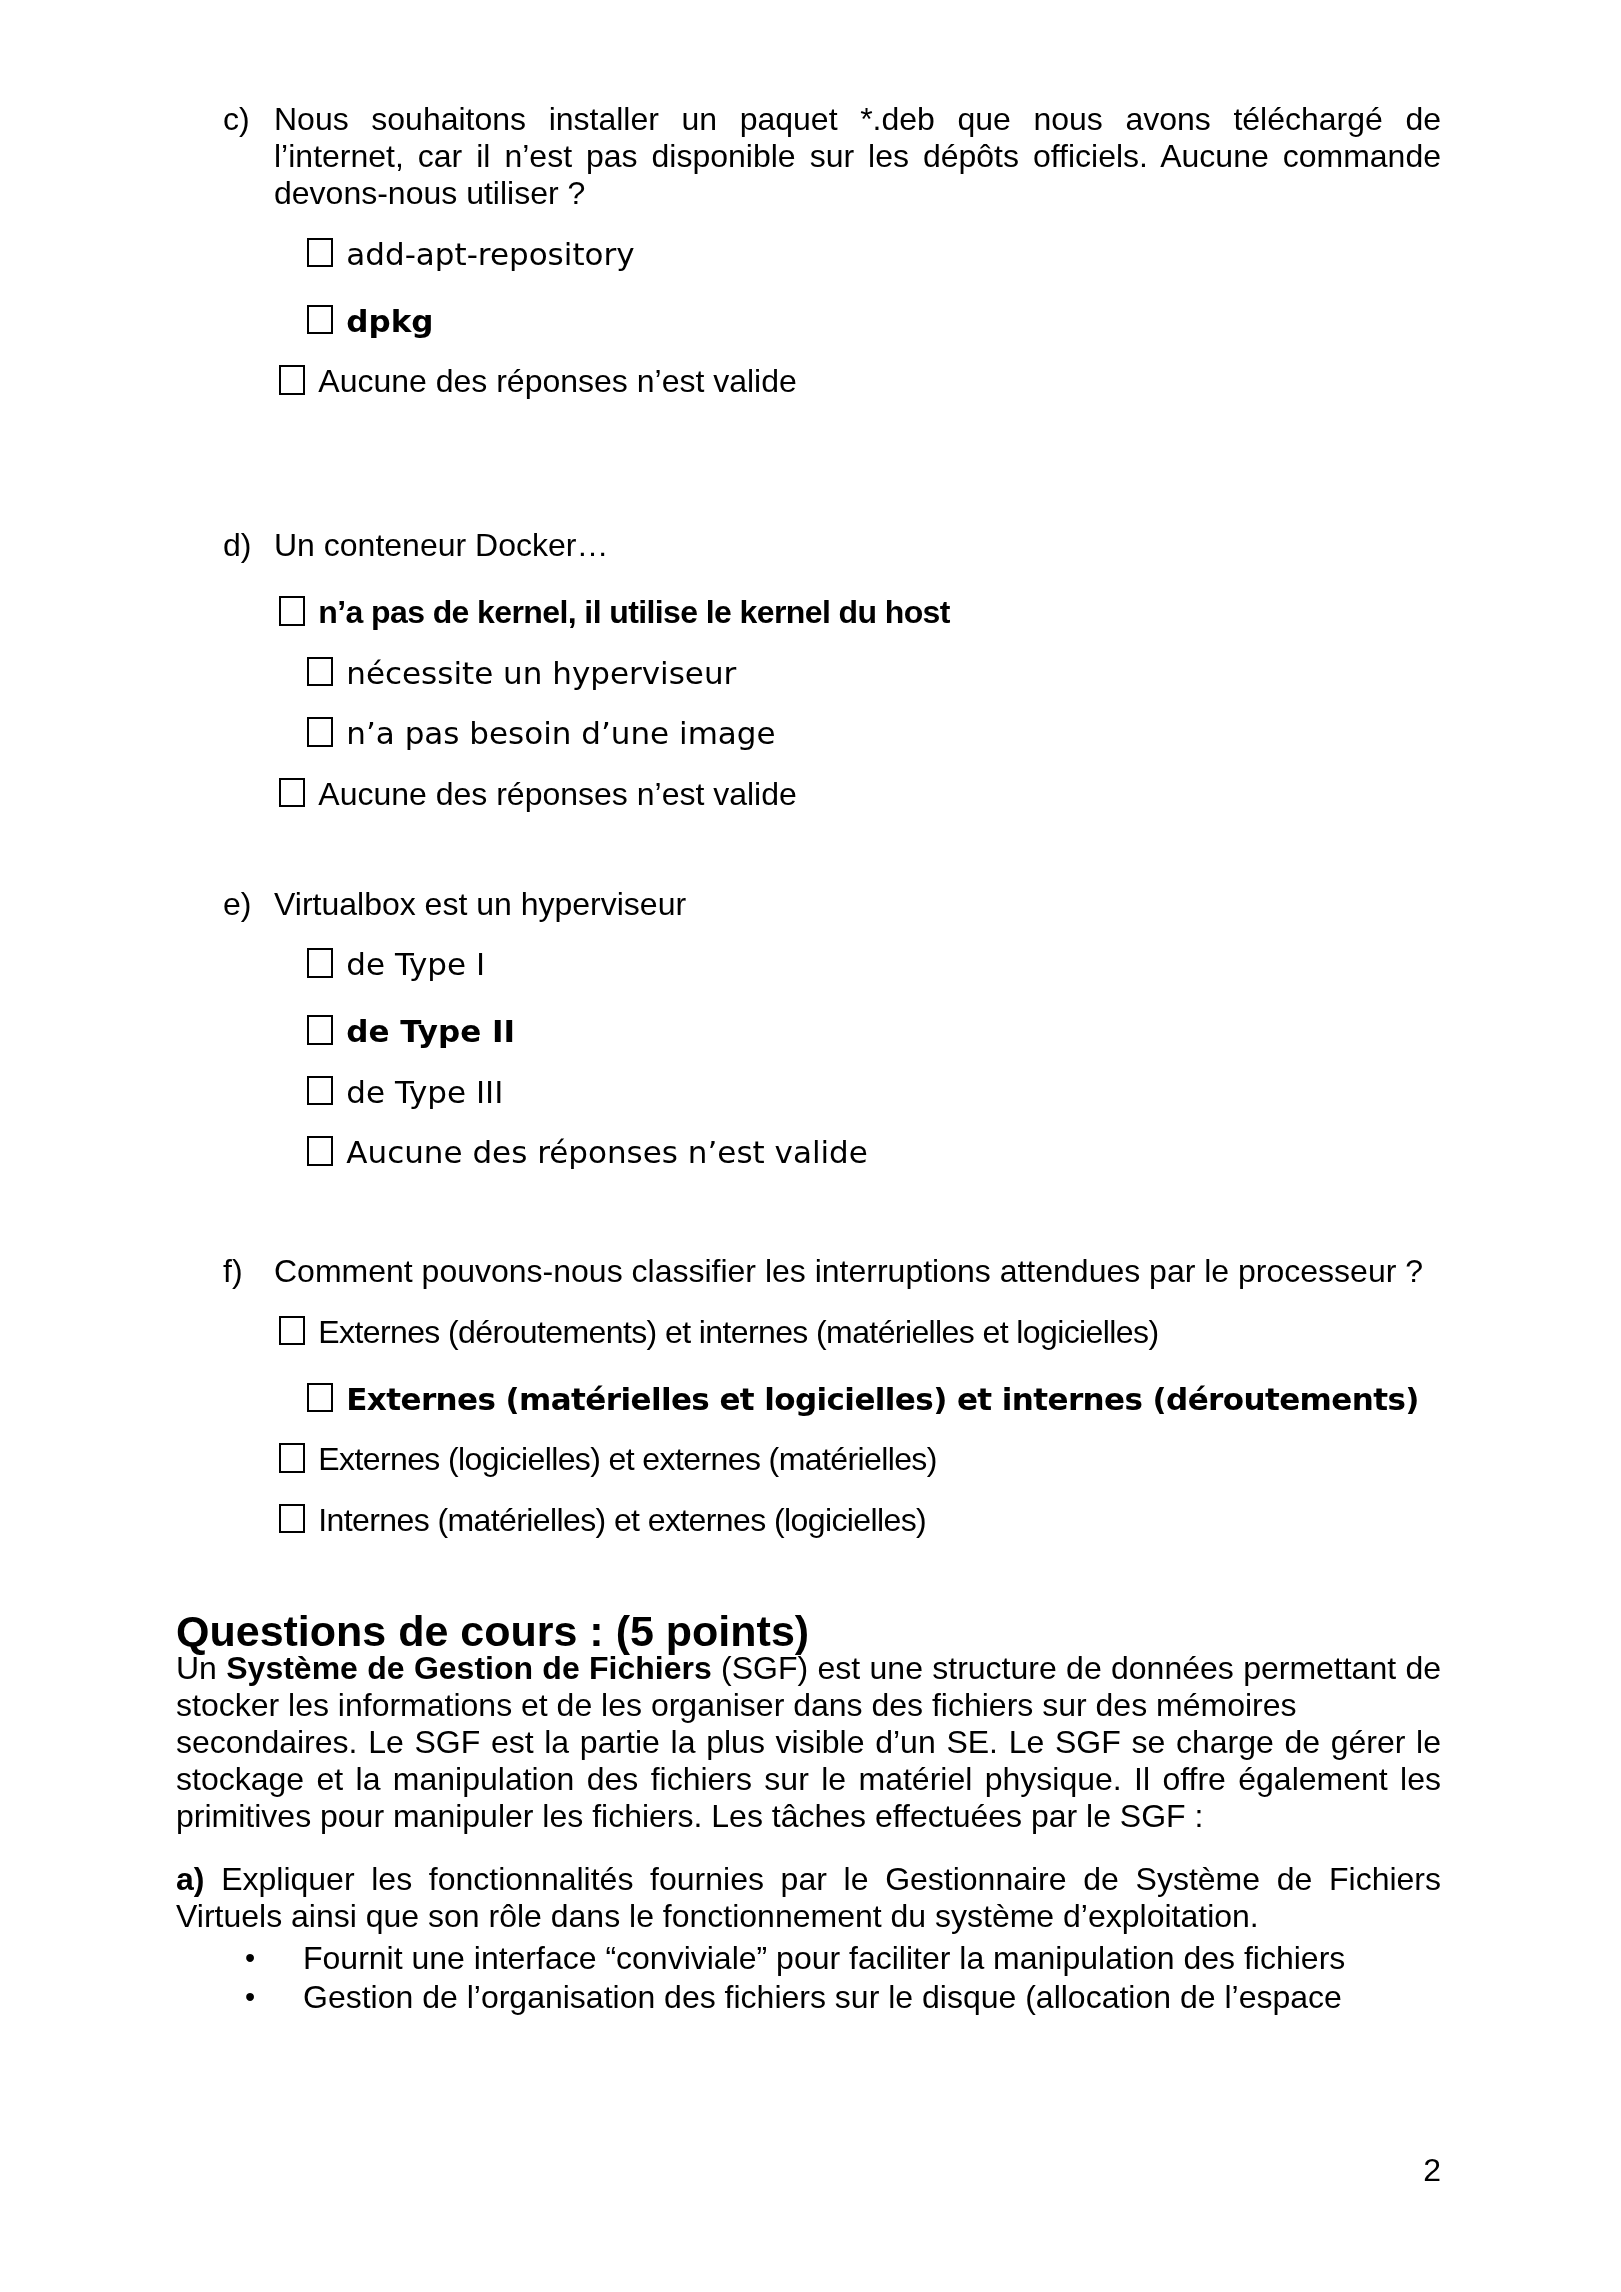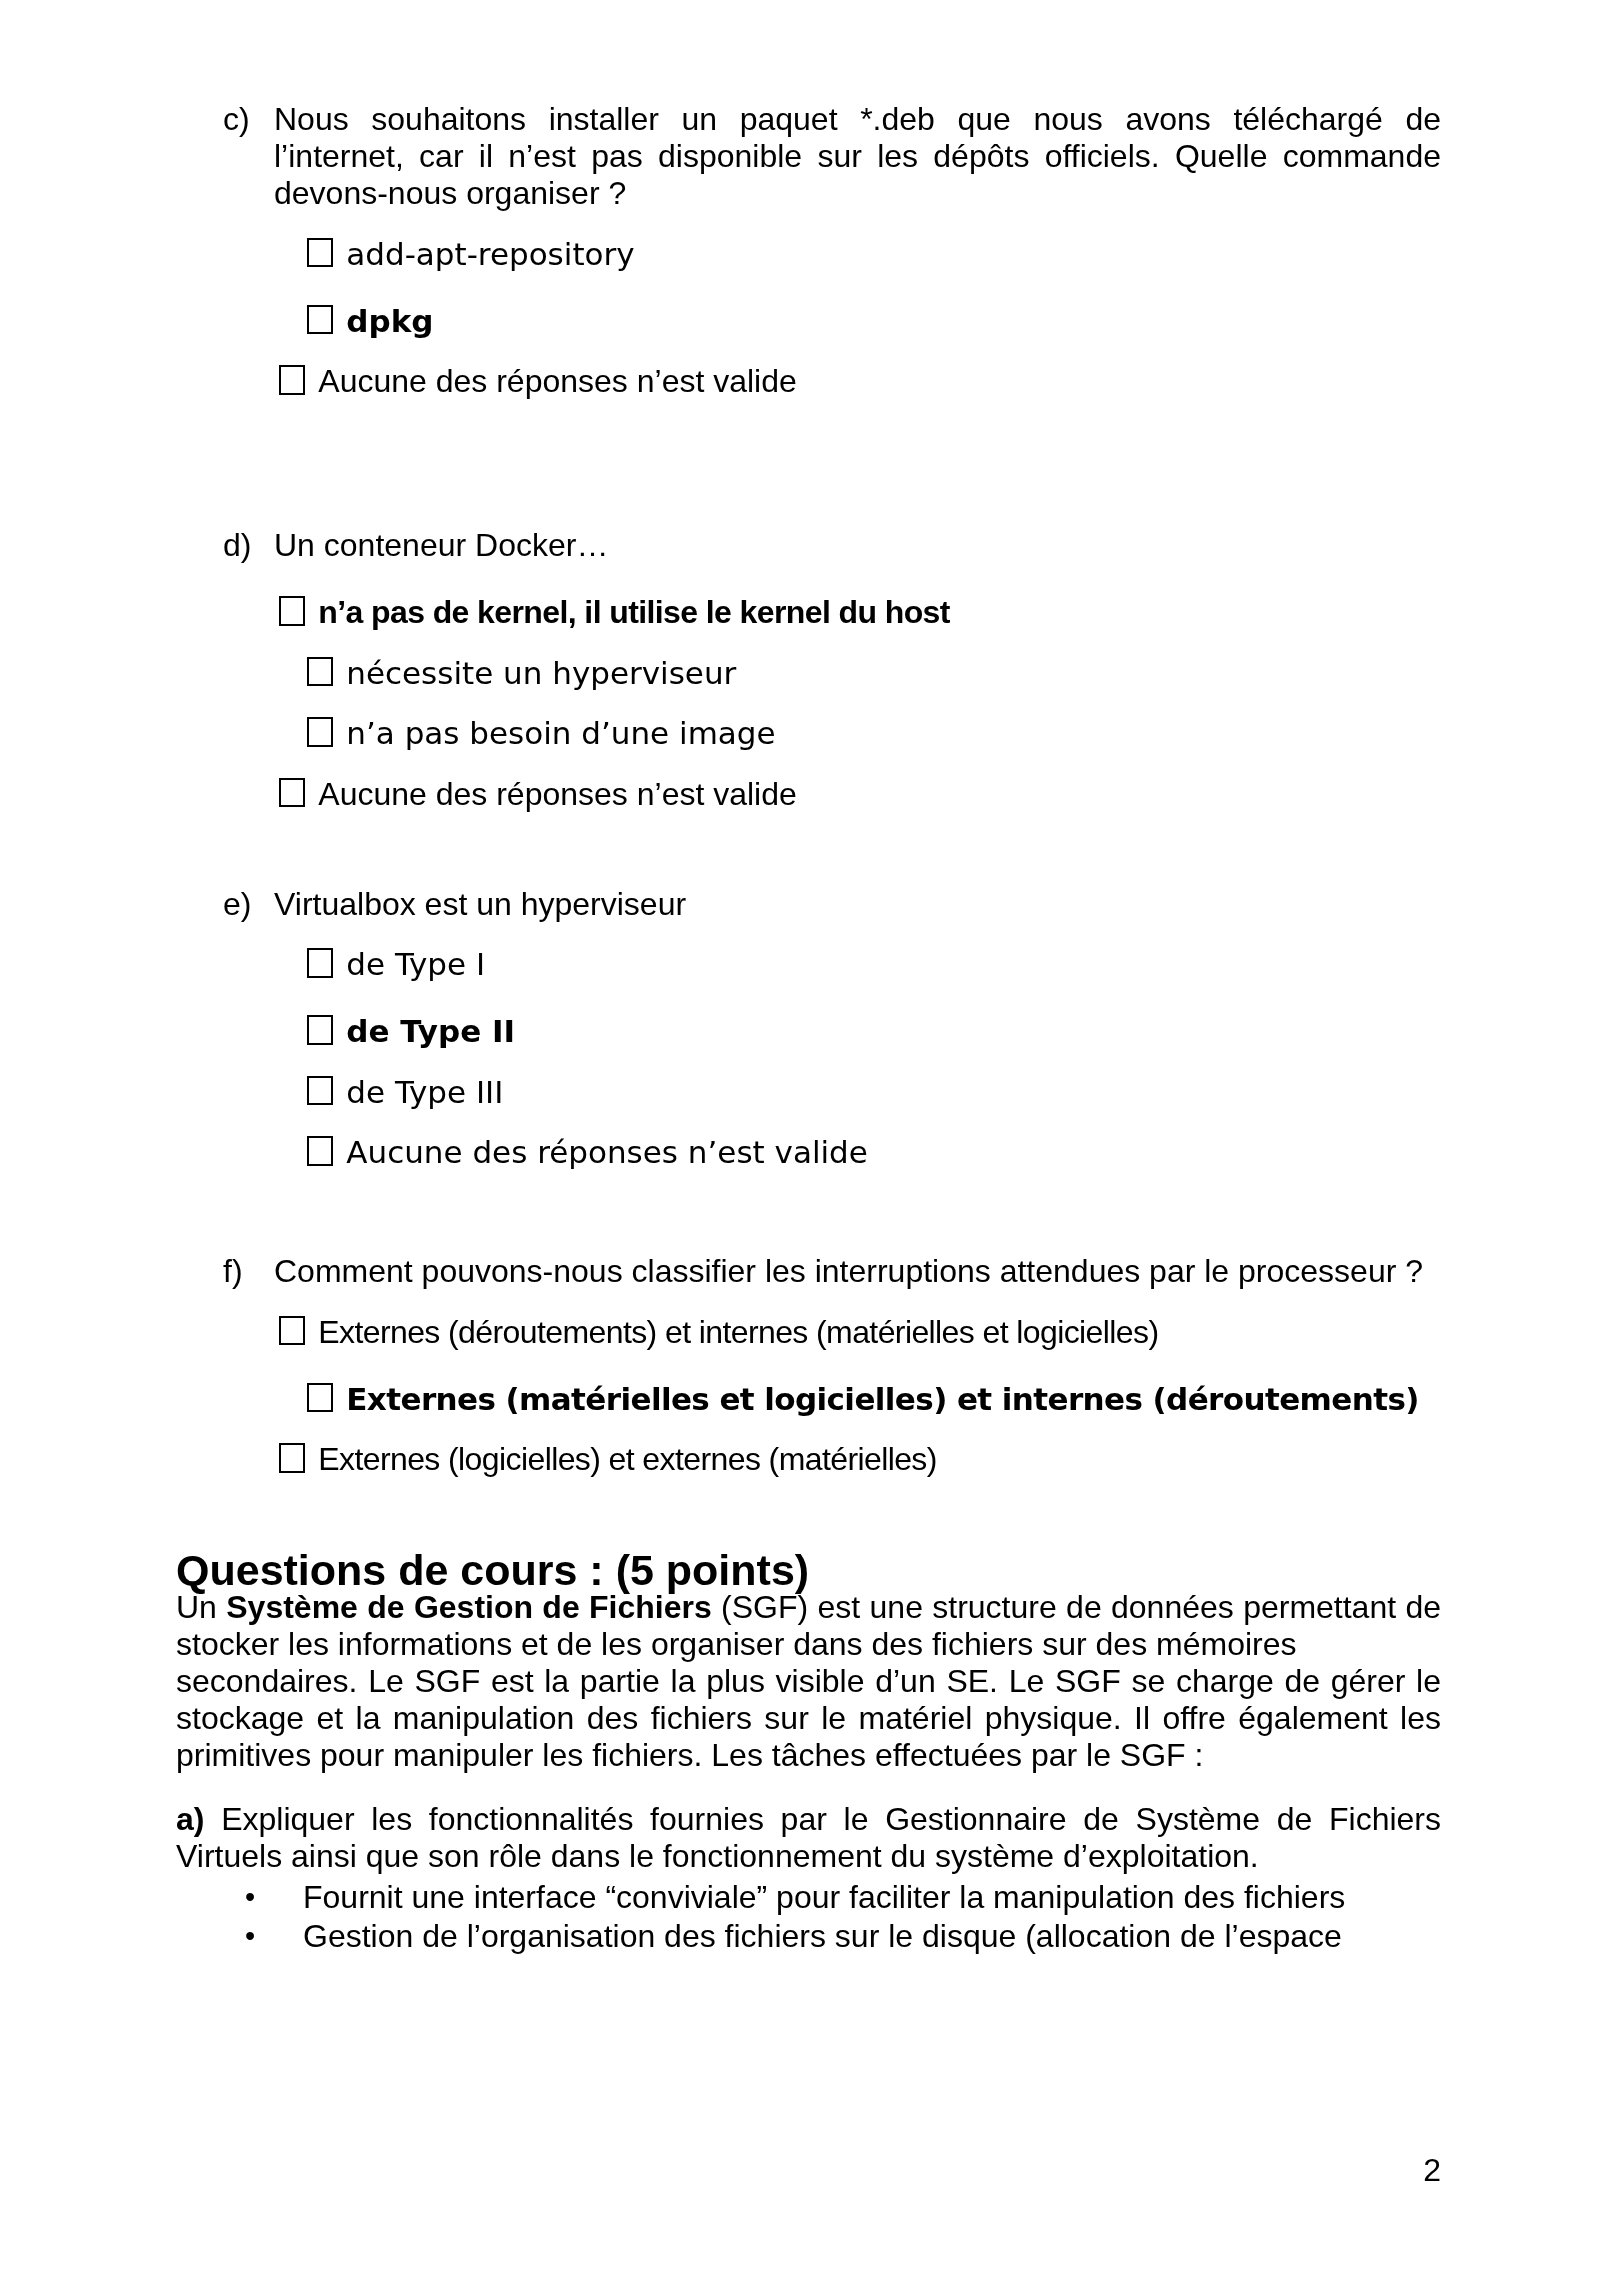--- a/index.html
+++ b/index.html
@@ -56,21 +56,21 @@
 
   .pagenum{position:absolute;right:180px;top:2152px;font-size:32px;}
 </style>
 </head>
 <body>
 
 <div class="page">
 
   <div class="qblock">
     <span class="qlabel f-arial">c)</span>
-    <div class="qtext f-arial justify">Nous souhaitons installer un paquet *.deb que nous avons téléchargé de l’internet, car il n’est pas disponible sur les dépôts officiels. Quelle commande devons-nous organiser ?</div>
+    <div class="qtext f-arial justify">Nous souhaitons installer un paquet *.deb que nous avons téléchargé de l’internet, car il n’est pas disponible sur les dépôts officiels. Aucune commande devons-nous utiliser ?</div>
   </div>
   <div class="opts">
     <div class="opt f-vera">
       <span class="cb"></span><span>add-apt-repository</span>
     </div>
     <div class="opt f-vera bold">
       <span class="cb"></span><span>dpkg</span>
     </div>
     <div class="opt opt-arial f-arial">
       <span class="cb"></span><span>Aucune des réponses n’est valide</span>
@@ -122,20 +122,23 @@
   <div class="opts">
     <div class="opt opt-arial f-arial cond">
       <span class="cb"></span><span>Externes (déroutements) et internes (matérielles et logicielles)</span>
     </div>
     <div class="opt f-vera bold cond justify">
       <span class="cb"></span><span>Externes (matérielles et logicielles) et internes (déroutements)</span>
     </div>
     <div class="opt opt-arial f-arial cond">
       <span class="cb"></span><span>Externes (logicielles) et externes (matérielles)</span>
     </div>
+    <div class="opt opt-arial f-arial cond">
+      <span class="cb"></span><span>Internes (matérielles) et externes (logicielles)</span>
+    </div>
   </div>
 
   <div class="heading f-arial">Questions de cours : (5 points)</div>
 
   <div class="para f-arial">
     <span>Un </span><span class="bold">Système de Gestion de Fichiers</span><span> (SGF) est une structure de données permettant de stocker les informations et de les organiser dans des fichiers sur des mémoires</span><br>
     <span>secondaires. Le SGF est la partie la plus visible d’un SE. Le SGF se charge de gérer le stockage et la manipulation des fichiers sur le matériel physique. Il offre également les primitives pour manipuler les fichiers. Les tâches effectuées par le SGF :</span>
   </div>
 
   <div class="para para-a f-arial">

